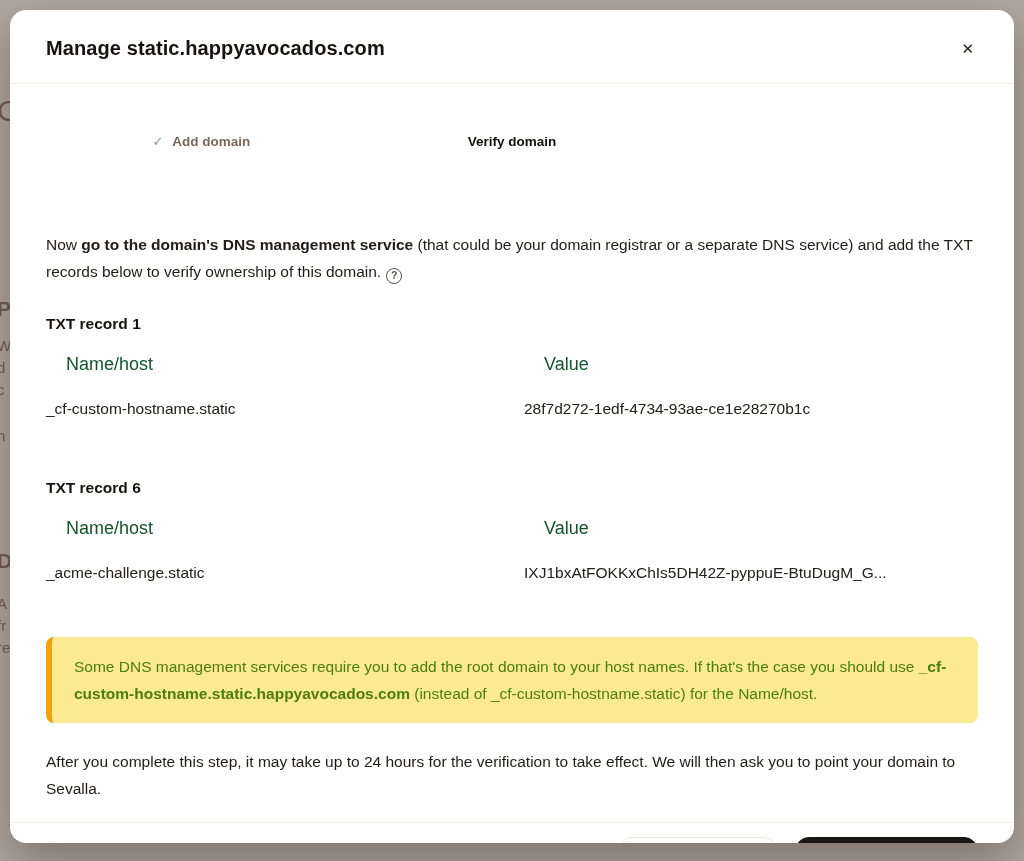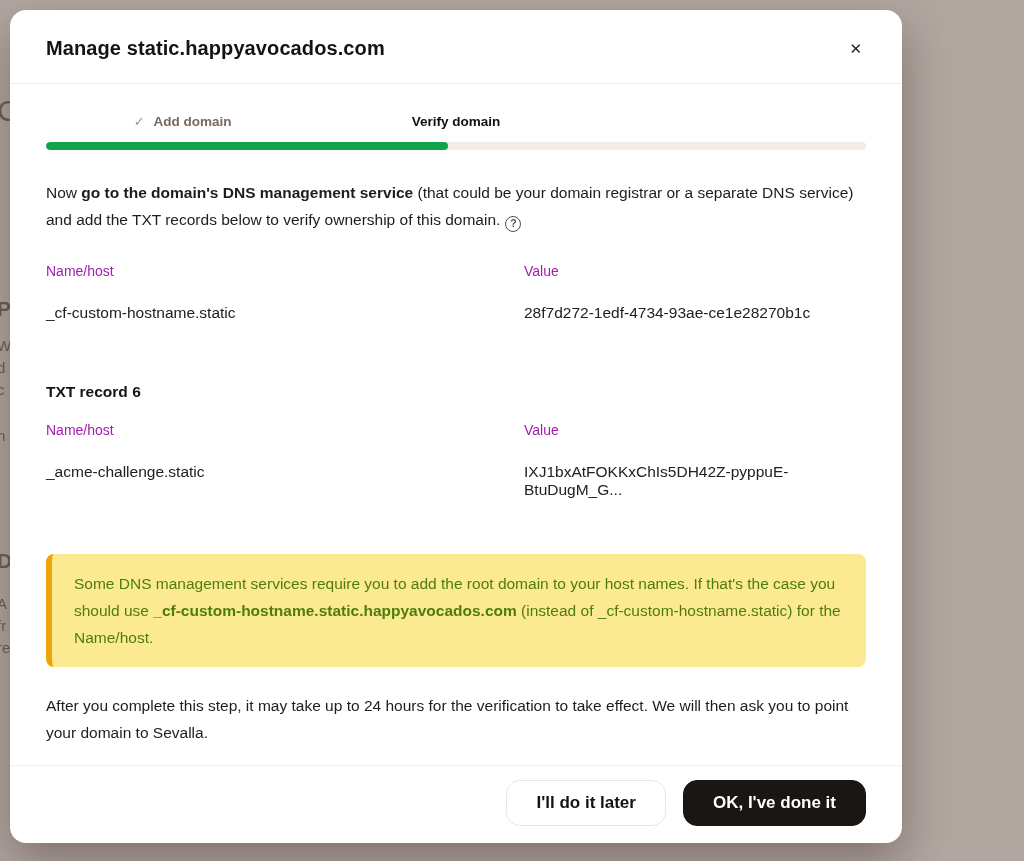--- a/index.html
+++ b/index.html
@@ -21,25 +21,26 @@
   .frag-2 { top:338px; font-size:15px; }
   .frag-3 { top:360px; font-size:15px; }
   .frag-4 { top:382px; font-size:15px; }
   .frag-5 { top:428px; font-size:15px; }
   .frag-6 { top:550px; font-size:21px; font-weight:700; }
   .frag-7 { top:596px; font-size:15px; }
   .frag-8 { top:618px; font-size:15px; }
   .frag-9 { top:640px; font-size:15px; }
 
   .modal {
-    position:absolute; left:10px; top:10px; width:892px; height:833px;
+    position:absolute; left:10px; top:10px; width:1004px; height:833px;
     background:#ffffff; border-radius:16px;
     box-shadow:0 18px 45px rgba(45,32,26,.38);
     display:flex; flex-direction:column;
     overflow:hidden;
+    gap:20px;
   }
 
   .modal-header {
     padding:27px 36px 23px 36px;
     border-bottom:1px solid #f1ece8;
     display:flex; align-items:center; justify-content:space-between;
   }
   .modal-title { font-size:20px; font-weight:700; color:#16120f; letter-spacing:.1px; }
   .close-btn {
     background:none; border:none; cursor:pointer;
@@ -73,21 +74,21 @@
     vertical-align:-2px; margin-left:5px; cursor:pointer;
   }
 
   .record { margin-top:30px; }
   .record + .record { margin-top:61px; }
   .record-title { font-size:15.5px; font-weight:700; color:#16120f; }
   .record-grid {
     display:grid; grid-template-columns:478px 1fr;
     margin-top:21px; row-gap:17px;
   }
-  .field-label { font-size:14px; color:#a21caf; }
+  .field-label { font-size:18px; color:#14532d;margin-left:20px; }
   .field-value { font-size:15.5px; color:#24201c;margin-top:8px; }
 
   .warning {
     margin-top:55px;
     background:#fcea92;
     border-left:6px solid #f1a40a;
     border-radius:8px;
     padding:16px 22px;
     font-size:15.5px; line-height:27px; color:#4d7c0f;
   }
@@ -143,20 +144,21 @@
     <div class="progress-fill" style="width: 49%;"></div>
   </div>
 
   <div class="content">
 
     <p class="intro">
       <span>Now </span><b>go to the domain's DNS management service</b><span> (that could be your domain registrar or a separate DNS service) and add the TXT records below to verify ownership of this domain.</span><span class="help-icon">?</span>
     </p>
 
     <div class="record">
+      <div class="record-title">TXT record 1</div>
       <div class="record-grid">
         <div class="field-label">Name/host</div>
         <div class="field-label">Value</div>
         <div class="field-value">_cf-custom-hostname.static</div>
         <div class="field-value">28f7d272-1edf-4734-93ae-ce1e28270b1c</div>
       </div>
     </div>
 
     <div class="record">
       <div class="record-title">TXT record 6</div>

